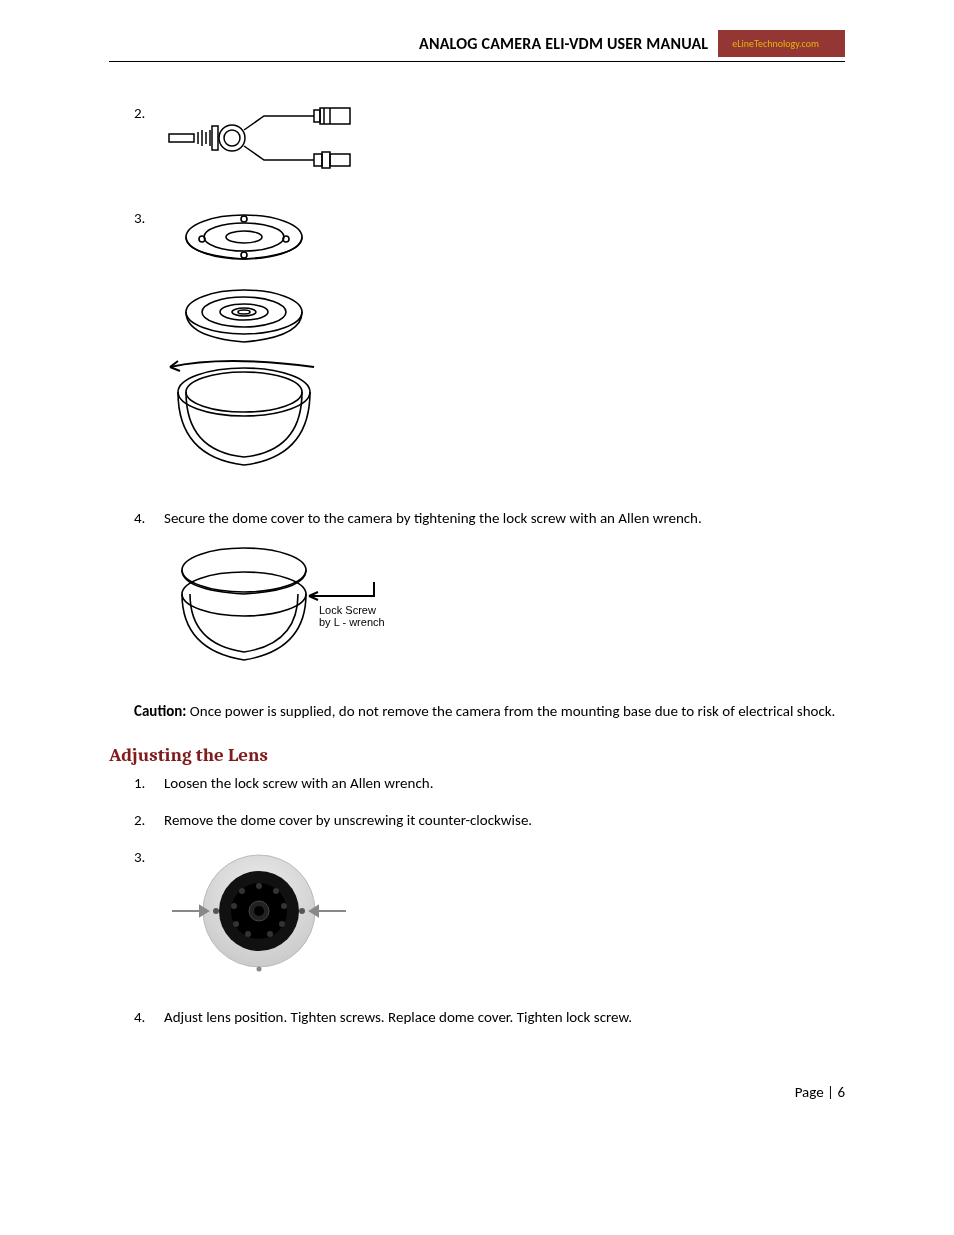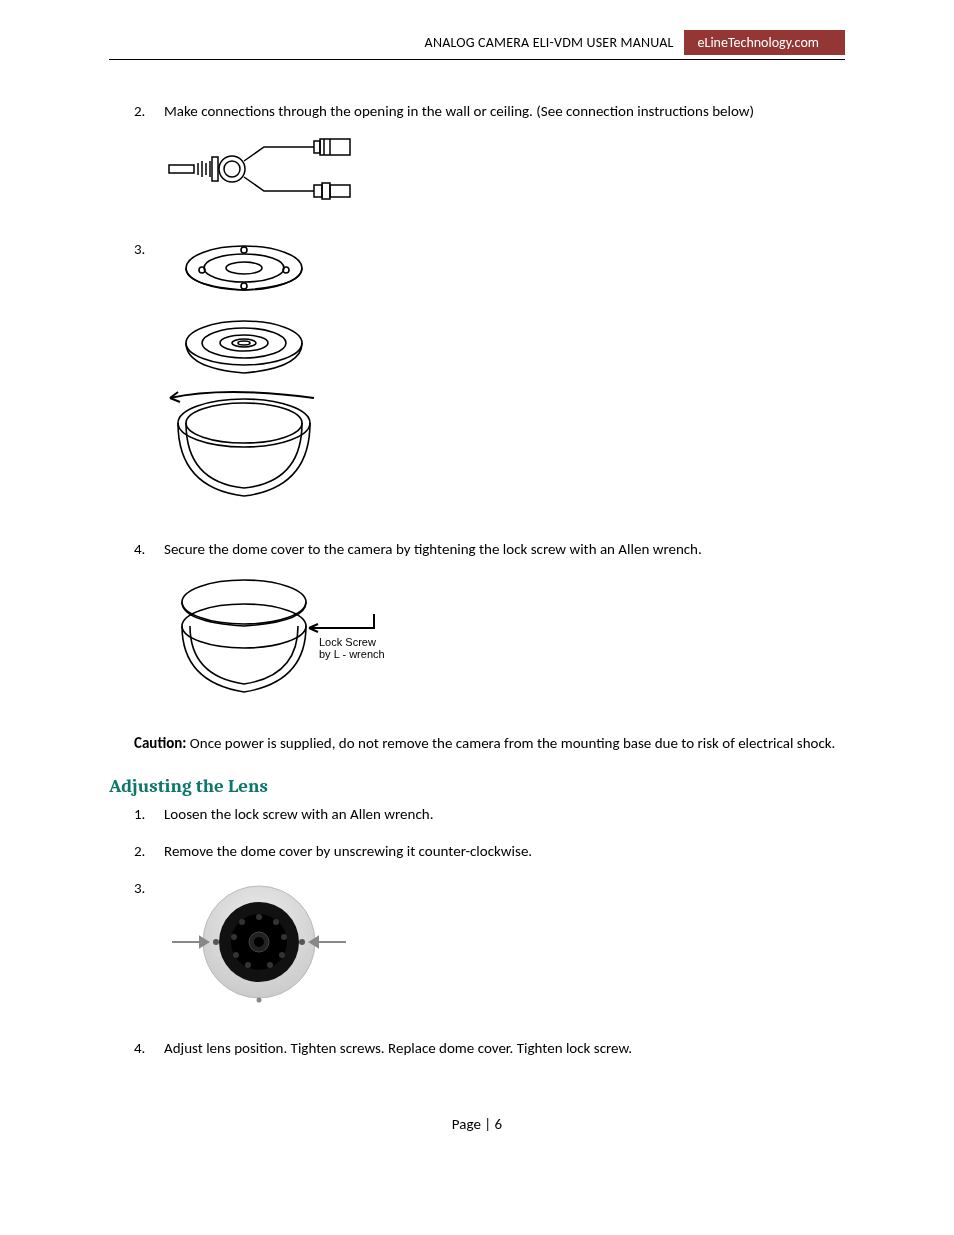--- a/index.html
+++ b/index.html
@@ -15,29 +15,29 @@
     padding: 30px 109px 40px 109px;
     box-sizing: border-box;
   }
   .header {
     display: flex;
     justify-content: flex-end;
     align-items: stretch;
     margin-bottom: 4px;
   }
   .header-title {
-    font-weight: normal;
-    font-size: 14px;
+    font-weight: bold;
+    font-size: 16px;
     padding: 4px 10px 4px 0;
     letter-spacing: 0.2px;
   }
   .header-brand {
     background: #943634;
-    color: #ffffff;
-    font-size: 14px;
+    color: #eab308;
+    font-size: 10px;
     padding: 4px 26px 4px 14px;
     display: flex;
     align-items: center;
   }
   .header-rule {
     border: none;
     border-top: 1.5px solid #000;
     margin: 0 0 40px 0;
   }
   ol.steps {
@@ -61,47 +61,46 @@
   }
   .caution {
     margin: 14px 0 20px 25px;
     line-height: 1.55;
   }
   .caution .label {
     font-weight: bold;
   }
   .section-heading {
     font-family: Cambria, Georgia, serif;
-    color: #0f766e;
+    color: #7f1d1d;
     font-weight: bold;
     font-size: 19px;
     margin: 0 0 6px 0;
   }
   .footer {
-    text-align: center;
+    text-align: right;
     margin-top: 54px;
     font-size: 15px;
   }
   svg { display: block; }
 </style>
 </head>
 <body>
 
 <div class="page">
 
   <div class="header">
     <div class="header-title">ANALOG CAMERA ELI-VDM  USER MANUAL</div>
     <div class="header-brand">eLineTechnology.com</div>
   </div>
   <hr class="header-rule">
 
   <ol class="steps">
     <li>
       <span class="num">2.</span>
-      <span>Make connections through the opening in the wall or ceiling. (See connection instructions below)</span>
       <div class="figure">
         <svg width="200" height="75" viewBox="0 0 200 75">
           <g stroke="#000" stroke-width="1.5" fill="none">
             <rect x="5" y="32" width="25" height="8"></rect>
             <line x1="34" y1="30" x2="34" y2="42"></line>
             <line x1="38" y1="28" x2="38" y2="44"></line>
             <line x1="42" y1="30" x2="42" y2="42"></line>
             <line x1="46" y1="28" x2="46" y2="44"></line>
             <rect x="48" y="24" width="6" height="24"></rect>
             <circle cx="68" cy="36" r="13"></circle>

